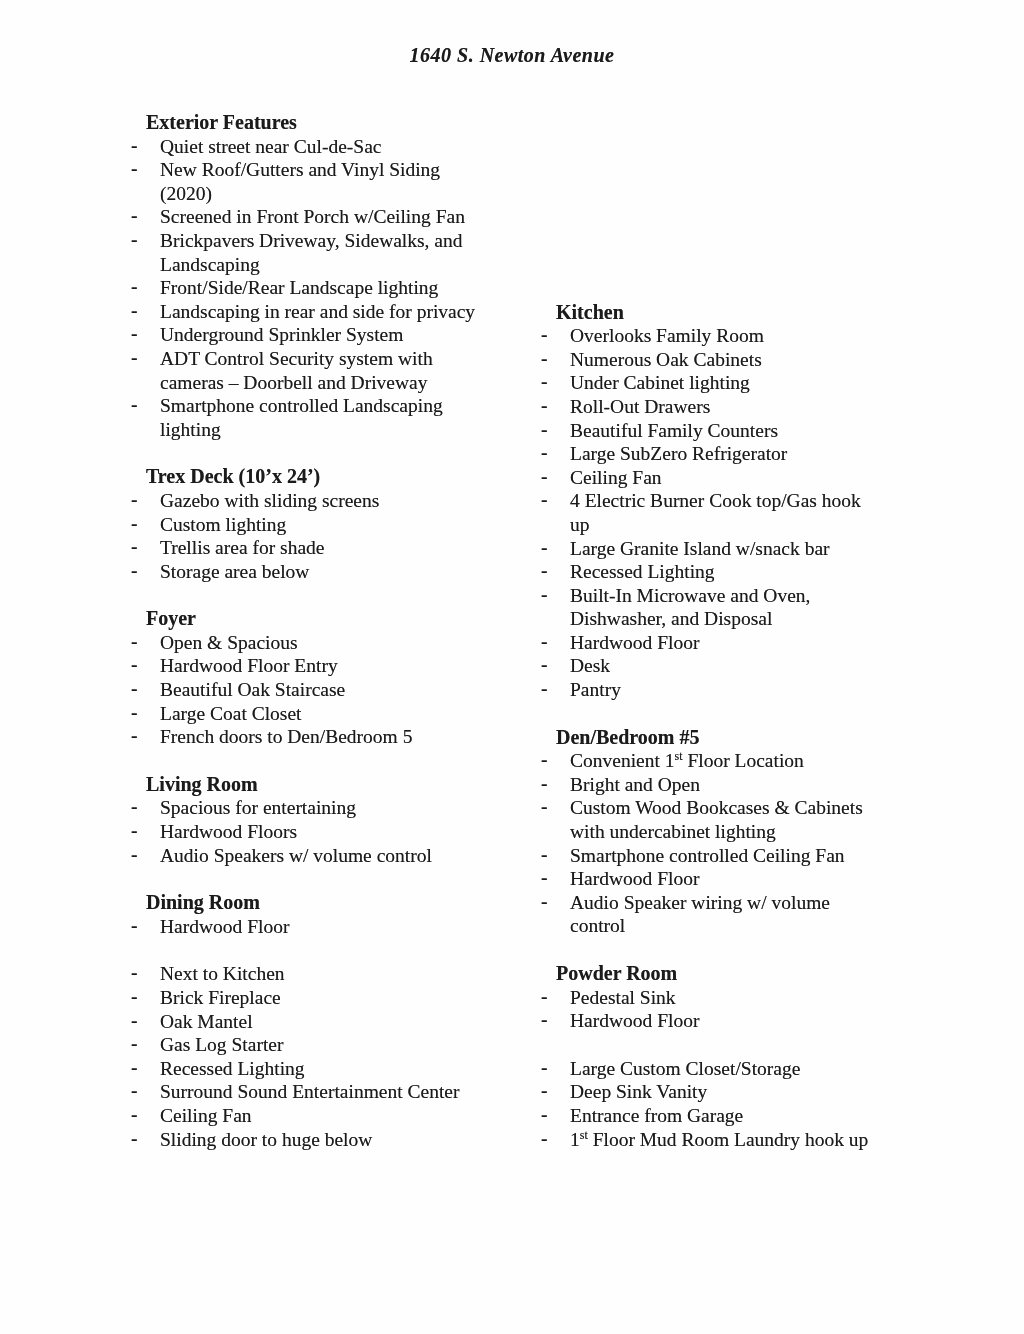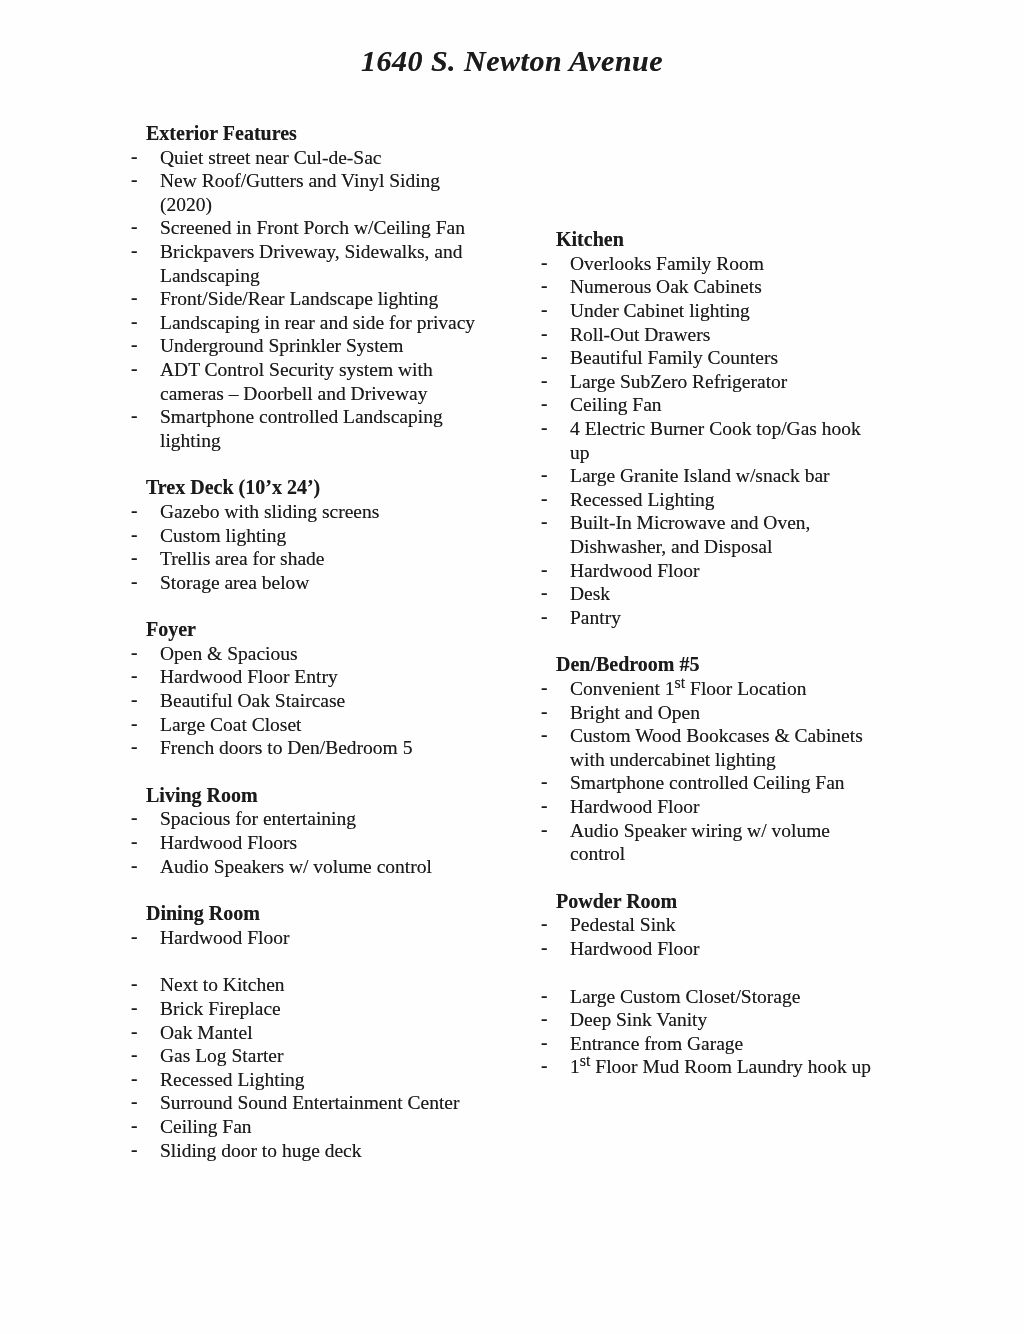--- a/index.html
+++ b/index.html
@@ -12,28 +12,28 @@
   .page {
     position: relative;
     width: 1024px; height: 1334px;
     background: #fefefe;
     overflow: hidden;
     text-shadow: 0 0 0.4px rgba(20,20,20,0.55); 
   }
   .doc-title {
     padding-top: 44px;
     text-align: center;
-    font-size: 30px;
+    font-size: 20px;
     font-weight: 700;
     font-style: italic;
     letter-spacing: 0.5px;
   }
   .columns {
     display: flex;
-    align-items: center;
+    align-items: flex-end;
     margin-top: 44px;
   }
   .col { flex: none; }
   .col-left  { margin-left: 128px; width: 400px; }
   .col-right { margin-left: 10px;   width: 466px; padding-top: 23px; }
   .section + .section { margin-top: 24px; }
   .heading {
     font-weight: 700;
     font-size: 20px;
     line-height: 23.6px;
@@ -45,21 +45,21 @@
     padding-left: 32px;
     font-size: 19.5px;
     line-height: 23.6px;
   }
   li.item .dash {
     position: absolute;
     left: 3px; top: -1px;
     font-weight: 600;
   }
   li.item .txt { white-space: pre-wrap; }
-  sup { font-size: 16px; line-height: 0; vertical-align: super; }
+  sup { font-size: 12px; line-height: 0; vertical-align: super; }
 </style>
 </head>
 <body>
 
 <div class="page">
   <div class="doc-title">1640 S. Newton Avenue</div>
 
   <div class="columns">
     <div class="col col-left" id="col-left">
         <div class="section">
@@ -115,21 +115,21 @@
         </div>
         <div class="section">
           <ul class="feature-list">
             <li class="item"><span class="dash">-</span><span class="txt">Next to Kitchen</span></li>
             <li class="item"><span class="dash">-</span><span class="txt">Brick Fireplace</span></li>
             <li class="item"><span class="dash">-</span><span class="txt">Oak Mantel</span></li>
             <li class="item"><span class="dash">-</span><span class="txt">Gas Log Starter</span></li>
             <li class="item"><span class="dash">-</span><span class="txt">Recessed Lighting</span></li>
             <li class="item"><span class="dash">-</span><span class="txt">Surround Sound Entertainment Center</span></li>
             <li class="item"><span class="dash">-</span><span class="txt">Ceiling Fan</span></li>
-            <li class="item"><span class="dash">-</span><span class="txt">Sliding door to huge deck</span></li>
+            <li class="item"><span class="dash">-</span><span class="txt">Sliding door to huge below</span></li>
           </ul>
         </div>
       </div>
     <div class="col col-right" id="col-right">
         <div class="section">
           <div class="heading">Kitchen</div>
           <ul class="feature-list">
             <li class="item"><span class="dash">-</span><span class="txt">Overlooks Family Room</span></li>
             <li class="item"><span class="dash">-</span><span class="txt">Numerous Oak Cabinets</span></li>
             <li class="item"><span class="dash">-</span><span class="txt">Under Cabinet lighting</span></li>

